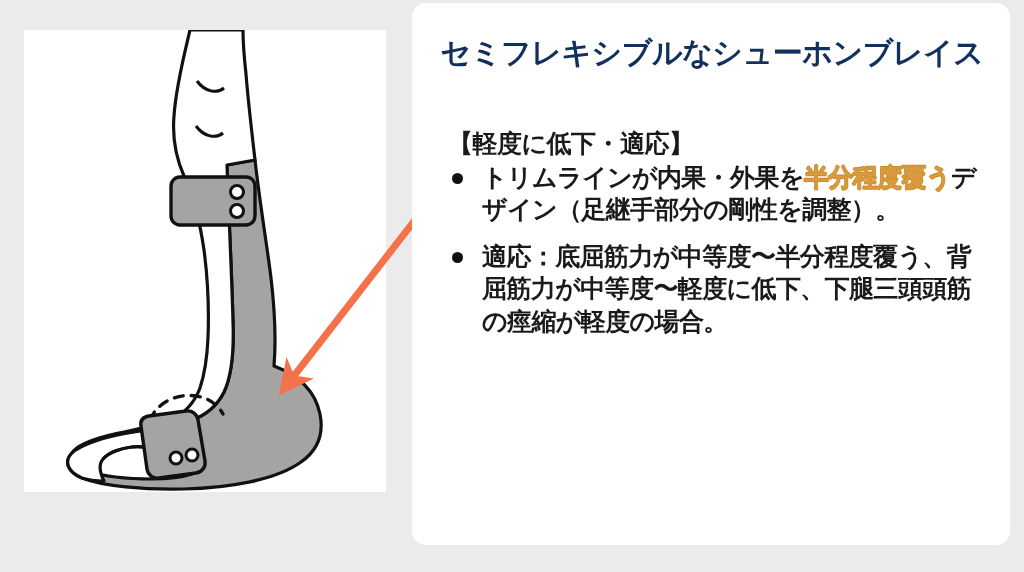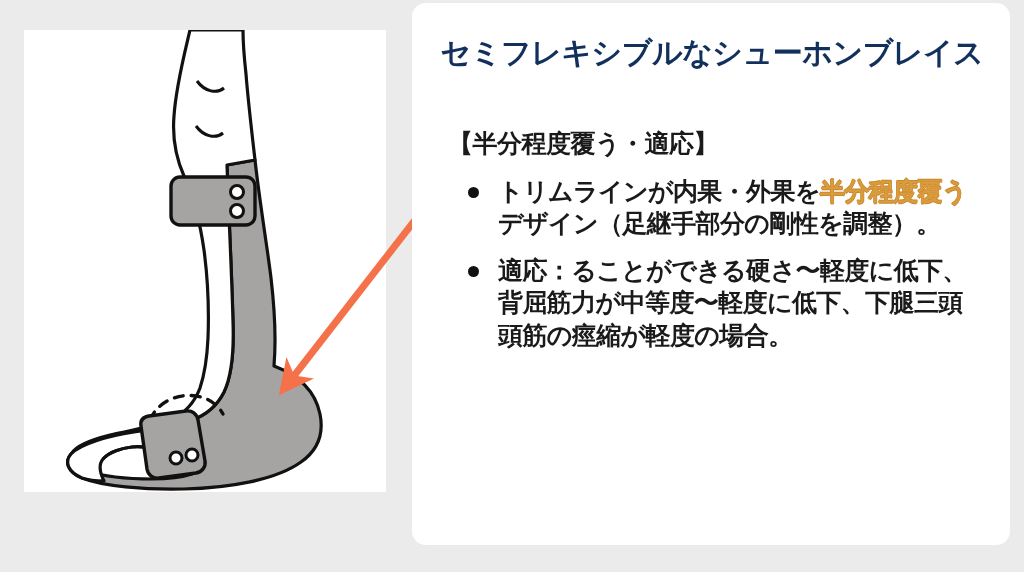--- a/index.html
+++ b/index.html
@@ -68,21 +68,21 @@
   }
   #section-heading {
     font-size: 25px;
     font-weight: bold;
     line-height: 1.18;
     margin: 0 0 2px 0;
     letter-spacing: -0.5px;
   }
   .bullet-list {
     list-style: none;
-    margin: 16px;
+    margin: 0;
     padding: 0;
   }
   .bullet-item {
     position: relative;
     padding-left: 34px;
     font-size: 25px;
     font-weight: bold;
     line-height: 1.30;
     letter-spacing: -0.6px;
     margin-bottom: 14px;
@@ -202,32 +202,32 @@
     </defs>
     <line x1="207" y1="16" x2="40" y2="231" stroke="#f4714a" stroke-width="7" marker-end="url(#arrowHead)"></line>
   </svg>
 
   <div id="text-card">
 
     <div id="card-title">セミフレキシブルなシューホンブレイス</div>
 
     <div id="body-block">
 
-      <p id="section-heading">【半分程度覆う・適応】</p>
+      <p id="section-heading">【軽度に低下・適応】</p>
 
       <ul class="bullet-list">
 
         <li class="bullet-item">
           <span class="dot"></span>
           <span>トリムラインが内果・外果を</span><span class="hl-orange">半分程度覆う</span><span>デザイン（足継手部分の剛性を調整）。</span>
         </li>
 
 
         <li class="bullet-item">
           <span class="dot"></span>
-          <span>適応：ることができる硬さ〜軽度に低下、</span><span>背屈筋力が中等度〜軽度に低下、下腿三頭頭筋の痙縮が軽度の場合。</span>
+          <span>適応：底屈筋力が中等度〜半分程度覆う、</span><span>背屈筋力が中等度〜軽度に低下、下腿三頭頭筋の痙縮が軽度の場合。</span>
         </li>
 
       </ul>
     </div>
   </div>
 
 </div>
 
 </body></html>

